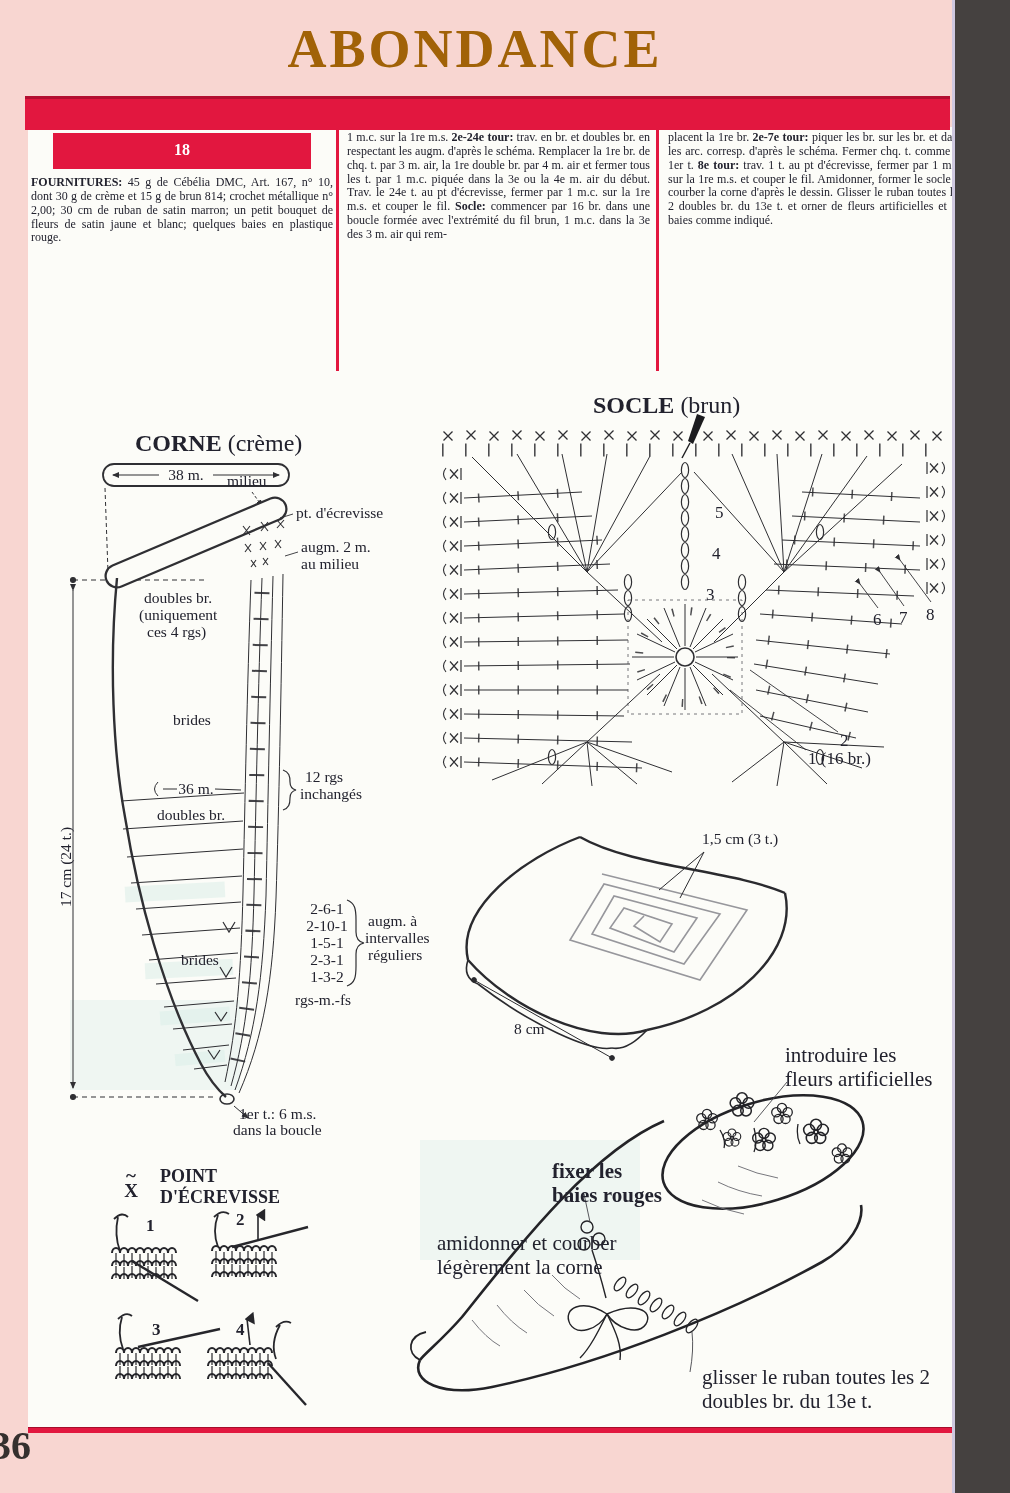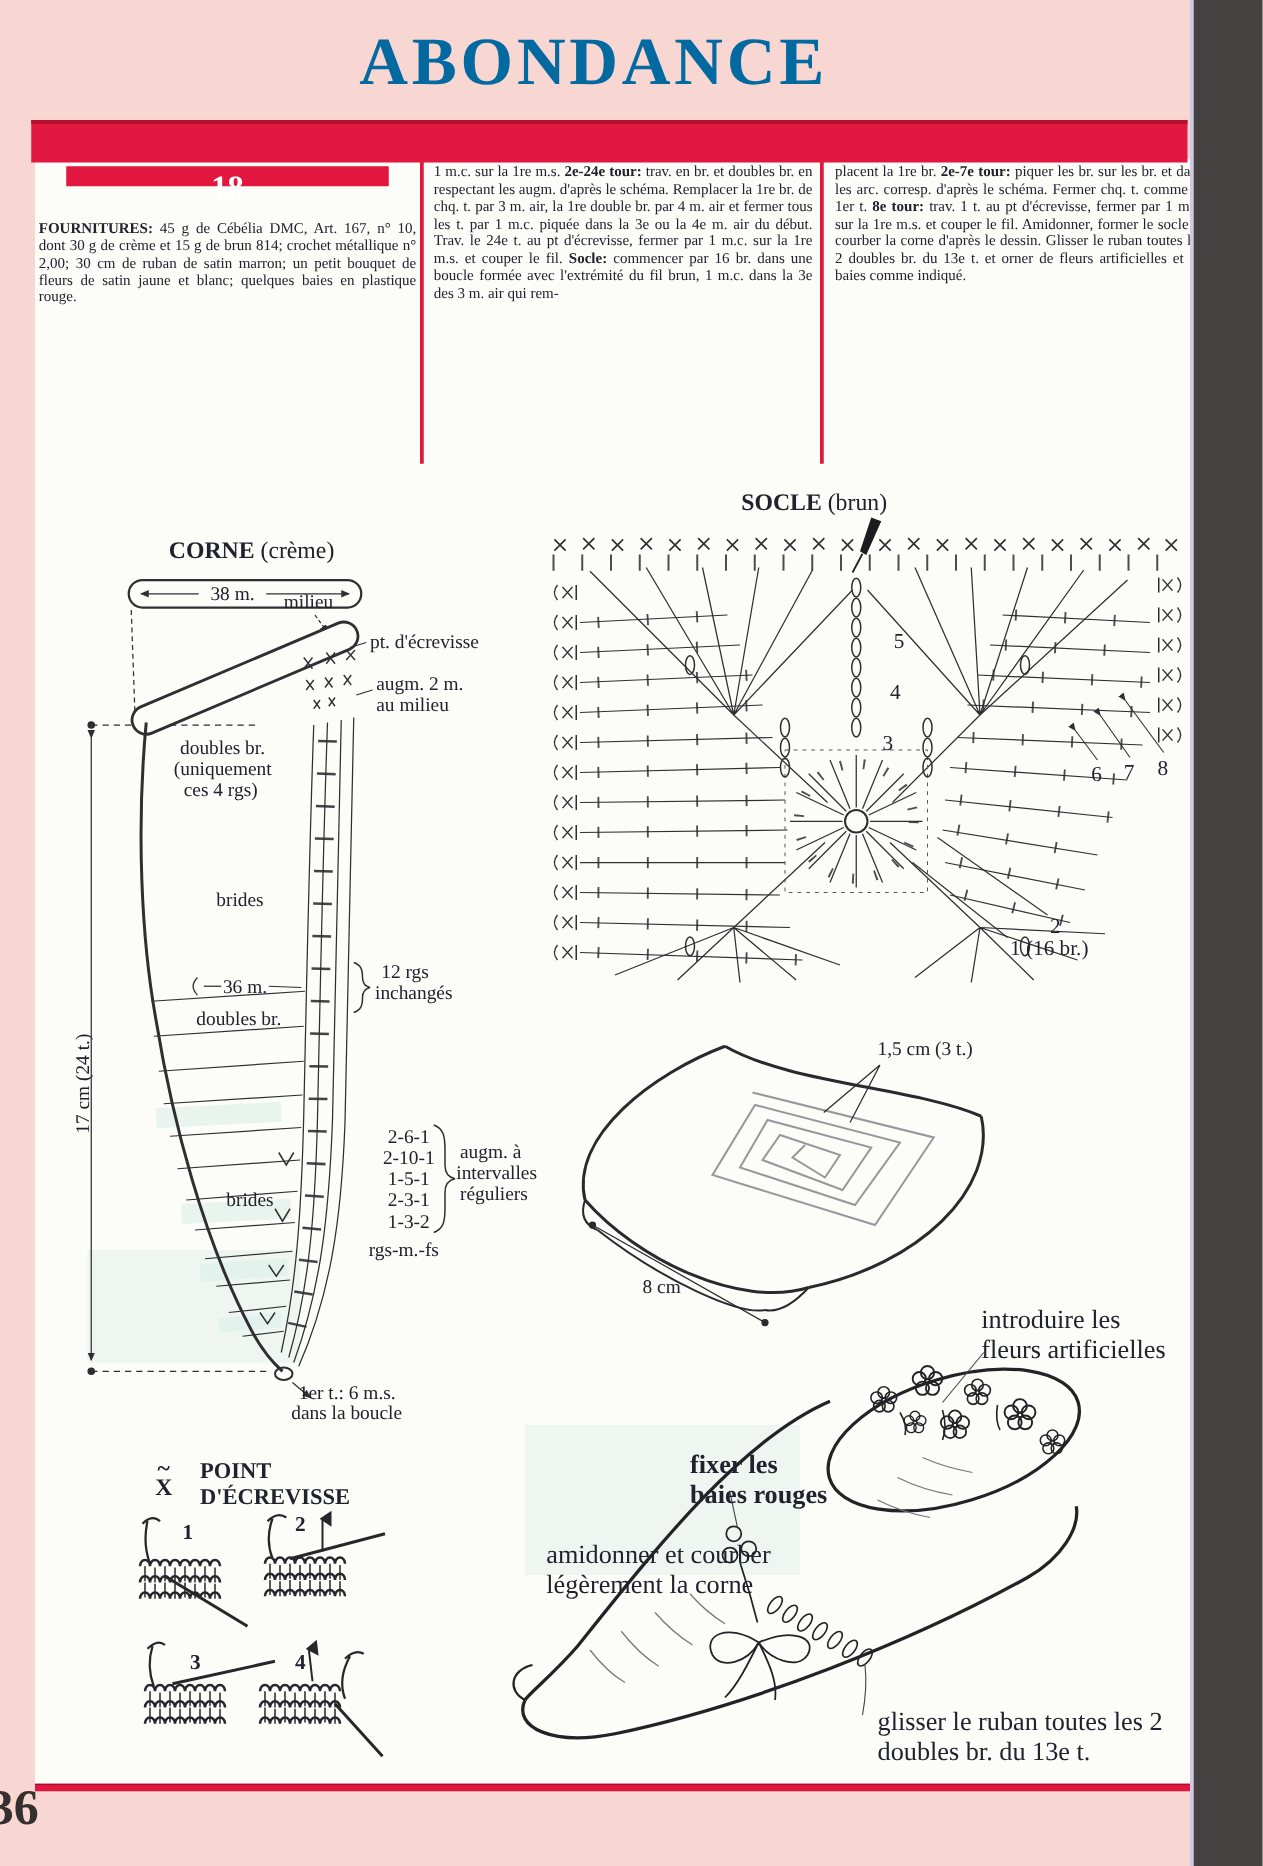--- a/index.html
+++ b/index.html
@@ -5,35 +5,35 @@
   html,body{margin:0;padding:0;}
   body{
     width:1010px;height:1493px;position:relative;overflow:hidden;
     background:#f8d6d1;
     font-family:"Liberation Serif","DejaVu Serif",serif;
     color:#22222e;
   }
   .abs{position:absolute;}
   #page-title{
     left:0;top:18px;width:950px;text-align:center;
-    font-size:54px;font-weight:600;letter-spacing:3px;color:#0369a1;
+    font-size:54px;font-weight:600;letter-spacing:3px;color:#a16207;
   }
   #top-bar{left:25px;top:96px;width:925px;height:31px;background:#e2173f;border-top:3px solid #b30f30;}
   #content{left:28px;top:127px;width:924px;height:1301px;background:#fcfcf8;}
   #bottom-bar{left:28px;top:1427px;width:924px;height:5px;background:#e2173f;border-top:1px solid #a50e2c;}
   #edge-strip{left:952px;top:0;width:58px;height:1493px;background:#454140;border-left:3px solid #cfc8e0;z-index:9;}
   .vsep{width:3px;background:#e2173f;top:129px;height:242px;}
-  #badge{left:53px;top:133px;width:258px;height:16px;background:#e2173f;
-    color:#fff;font-weight:bold;font-size:26px;text-align:center;line-height:33px;}
+  #badge{left:53px;top:133px;width:258px;height:36px;background:#e2173f;
+    color:#fff;font-weight:bold;font-size:16px;text-align:center;line-height:33px;}
   .coltext{font-size:12px;line-height:1.155;text-align:justify;}
   .coltext .b{font-weight:bold;}
   #col1{left:31px;top:176px;width:302px;}
   #col2{left:347px;top:131px;width:303px;}
   #col3{left:668px;top:131px;width:295px;}
-  .dtitle{font-weight:bold;font-size:19px;}
+  .dtitle{font-weight:bold;font-size:24px;}
   .dtitle .n{font-weight:normal;}
   .lbl{font-size:21px;line-height:1.12;}
   #page-number{left:-9px;top:1422px;font-size:40px;font-weight:bold;color:#35302e;z-index:8;}
   .tint{background:#dff0ec;opacity:.45;}
   svg{overflow:visible;}
   svg text{font-family:"Liberation Serif","DejaVu Serif",serif;fill:#22222e;stroke:none;}
 </style>
 </head>
 <body>
 

